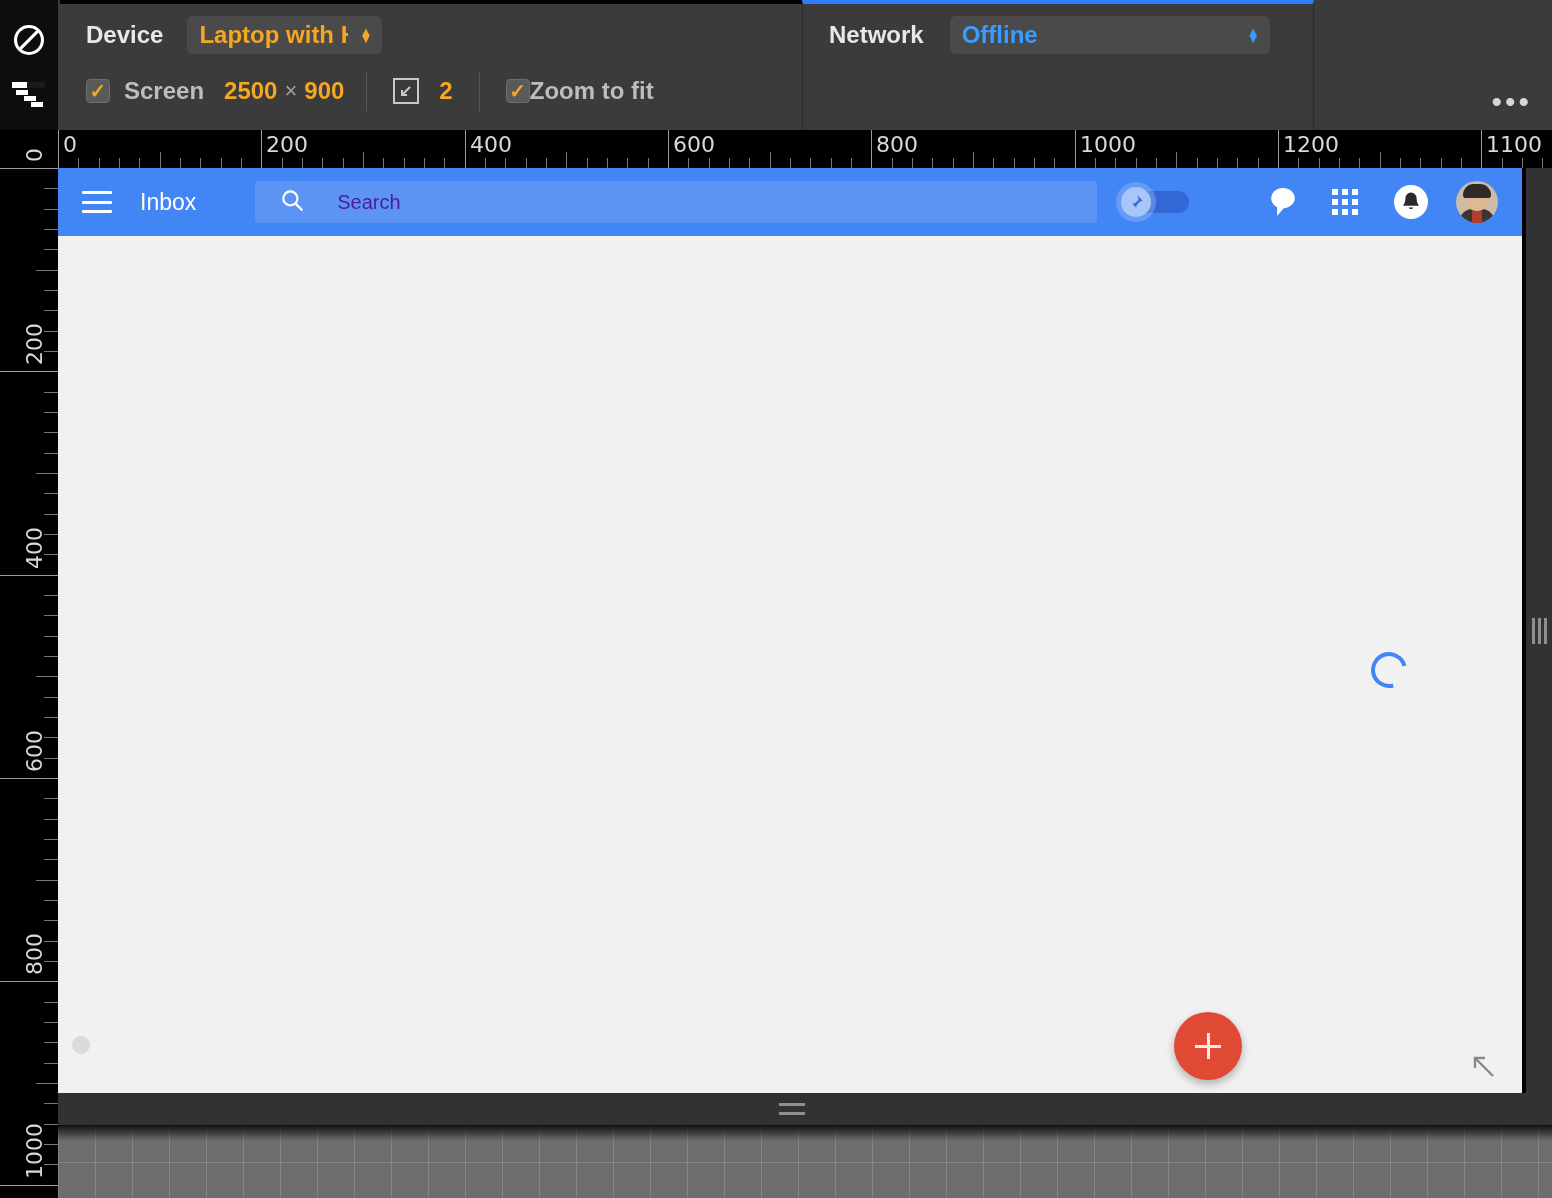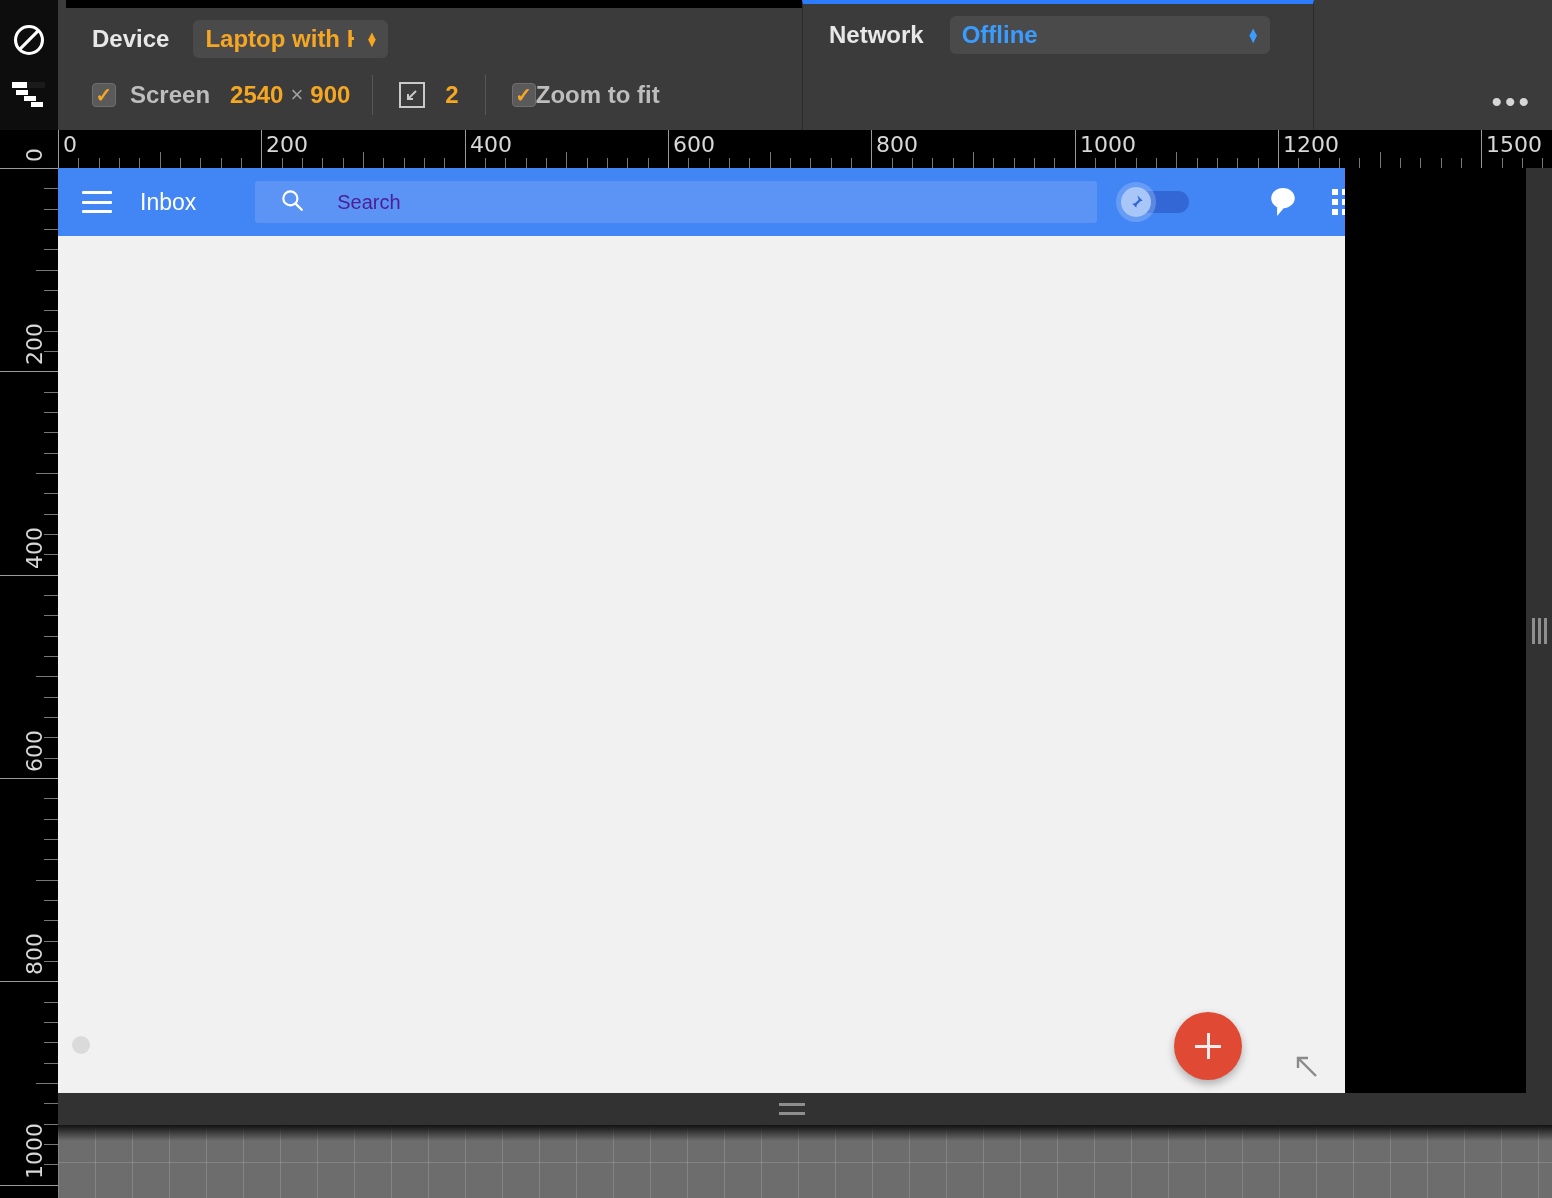--- a/index.html
+++ b/index.html
@@ -10,21 +10,21 @@
 
   
   #device-toolbar { position:absolute; left:0; top:0; width:1552px; height:130px; background:#3b3b3b; }
 
   #left-rail { position:absolute; left:0; top:0; width:58px; height:130px; background:#0d0d0d; }
   #left-rail .rail-icon { position:absolute; left:0; width:58px; height:60px; display:flex; align-items:center; justify-content:center; }
   #rail-block { top:10px; }
   #rail-throttle { top:64px; }
 
   .panel { position:absolute; top:0; height:130px; }
-  #device-panel { left:66px; width:744px; border-top:8px solid #000000; background:#3b3b3b; }
+  #device-panel { left:60px; width:744px; border-top:4px solid #000000; background:#3b3b3b; }
   #network-panel { left:802px; width:512px; border-top:4px solid #2b7cff; background:#3b3b3b;
                    border-left:1px solid #2b2b2b; border-right:1px solid #2b2b2b; }
   #more-panel { left:1314px; width:238px; background:#3b3b3b; border-top:4px solid #3b3b3b;}
 
   .row { display:flex; align-items:center; height:58px; }
   .row.r1 { padding-top:4px; }
   .lbl { color:#e8e8e8; font-size:24px; font-weight:bold; }
   .lbl-dim { color:#bdbdbd; font-size:24px; font-weight:bold; }
   .val-orange { color:#f5a623; font-size:24px; font-weight:bold; }
   .val-blue { color:#3b9cff; font-size:24px; font-weight:bold; }
@@ -58,21 +58,21 @@
 
   
   #grid-bg { position:absolute; left:58px; top:1125px; width:1494px; height:73px;
              background:
                repeating-linear-gradient(to right, rgba(255,255,255,.16) 0 1px, transparent 1px 37px),
                repeating-linear-gradient(to bottom, rgba(255,255,255,.16) 0 1px, transparent 1px 37px),
                #6d6d6d; }
   #grid-shade { position:absolute; left:58px; top:1125px; width:1494px; height:16px;
                 background:linear-gradient(to bottom, #111, rgba(17,17,17,0)); }
 
-  #viewport { position:absolute; left:58px; top:168px; width:1287px; height:925px;
+  #viewport { position:absolute; left:58px; top:168px; width:1464px; height:925px;
               background:#f1f1f1; overflow:hidden;padding-left:36px; }
 
   
   #app-header { position:absolute; left:0; top:0; width:1464px; height:68px; background:#4285f4;
                 display:flex; align-items:center; }
   #hamburger { width:30px; height:22px; margin-left:24px; display:flex; flex-direction:column;
                justify-content:space-between; }
   #hamburger i { display:block; height:3px; background:#fff; border-radius:1px; }
   #inbox-title { color:#fff; font-size:23px; margin-left:28px; font-weight:normal; }
   #search-box { margin-left:59px; width:842px; height:42px; background:#5c94f6; border-radius:3px;
@@ -165,21 +165,21 @@
               <span style="color:#f5a623;">▼</span>
           </span>
         </div>
       </div>
       <div class="row" style="padding-left:26px;">
         <div style="display:flex;align-items:center;padding-right:22px;">
           <div class="cbox">
             <span>✓</span>
           </div>
           <span class="lbl-dim" style="margin-left:14px;">Screen</span>
-          <span class="val-orange" style="margin-left:20px;">2540</span>
+          <span class="val-orange" style="margin-left:20px;">2500</span>
           <span class="times">×</span>
           <span class="val-orange">900</span>
         </div>
         <div class="divider"></div>
         <div style="display:flex;align-items:center;padding:0 26px;">
           <div class="dpr-icon">
             <svg width="16" height="16" viewBox="0 0 16 16">
               <line x1="12" y1="4" x2="4" y2="12" stroke="#c9c9c9" stroke-width="2"></line>
               <polyline points="4,7 4,12 9,12" fill="none" stroke="#c9c9c9" stroke-width="2"></polyline>
             </svg>
@@ -287,21 +287,21 @@
       <div class="tick" style="left: 1240px; width: 1px; bottom: 0px; height: 10px; background: rgb(119, 119, 119);"></div>
       <div class="tick" style="left: 1261px; width: 1px; bottom: 0px; height: 10px; background: rgb(119, 119, 119);"></div>
       <div class="tick" style="left: 1281px; width: 1px; bottom: 0px; height: 10px; background: rgb(119, 119, 119);"></div>
       <div class="tick" style="left: 1301px; width: 1px; bottom: 0px; height: 10px; background: rgb(119, 119, 119);"></div>
       <div class="tick" style="left: 1322px; width: 1px; bottom: 0px; height: 16px; background: rgb(119, 119, 119);"></div>
       <div class="tick" style="left: 1342px; width: 1px; bottom: 0px; height: 10px; background: rgb(119, 119, 119);"></div>
       <div class="tick" style="left: 1362px; width: 1px; bottom: 0px; height: 10px; background: rgb(119, 119, 119);"></div>
       <div class="tick" style="left: 1383px; width: 1px; bottom: 0px; height: 10px; background: rgb(119, 119, 119);"></div>
       <div class="tick" style="left: 1403px; width: 1px; bottom: 0px; height: 10px; background: rgb(119, 119, 119);"></div>
       <div class="tick" style="left: 1423px; width: 1px; bottom: 0px; height: 38px; background: rgb(154, 154, 154);"></div>
-      <div class="hlabel" style="left: 1428px;">1500</div>
+      <div class="hlabel" style="left: 1428px;">1100</div>
       <div class="tick" style="left: 1444px; width: 1px; bottom: 0px; height: 10px; background: rgb(119, 119, 119);"></div>
       <div class="tick" style="left: 1464px; width: 1px; bottom: 0px; height: 10px; background: rgb(119, 119, 119);"></div>
       <div class="tick" style="left: 1484px; width: 1px; bottom: 0px; height: 10px; background: rgb(119, 119, 119);"></div>
     </div>
   <div id="ruler-v">
       <div class="tick" style="top: 38px; height: 1px; right: 0px; width: 58px; background: rgb(154, 154, 154);"></div>
       <div class="vlabel" style="left: 22px; top: 32px;">0</div>
       <div class="tick" style="top: 58px; height: 1px; right: 0px; width: 14px; background: rgb(119, 119, 119);"></div>
       <div class="tick" style="top: 79px; height: 1px; right: 0px; width: 14px; background: rgb(119, 119, 119);"></div>
       <div class="tick" style="top: 99px; height: 1px; right: 0px; width: 14px; background: rgb(119, 119, 119);"></div>

